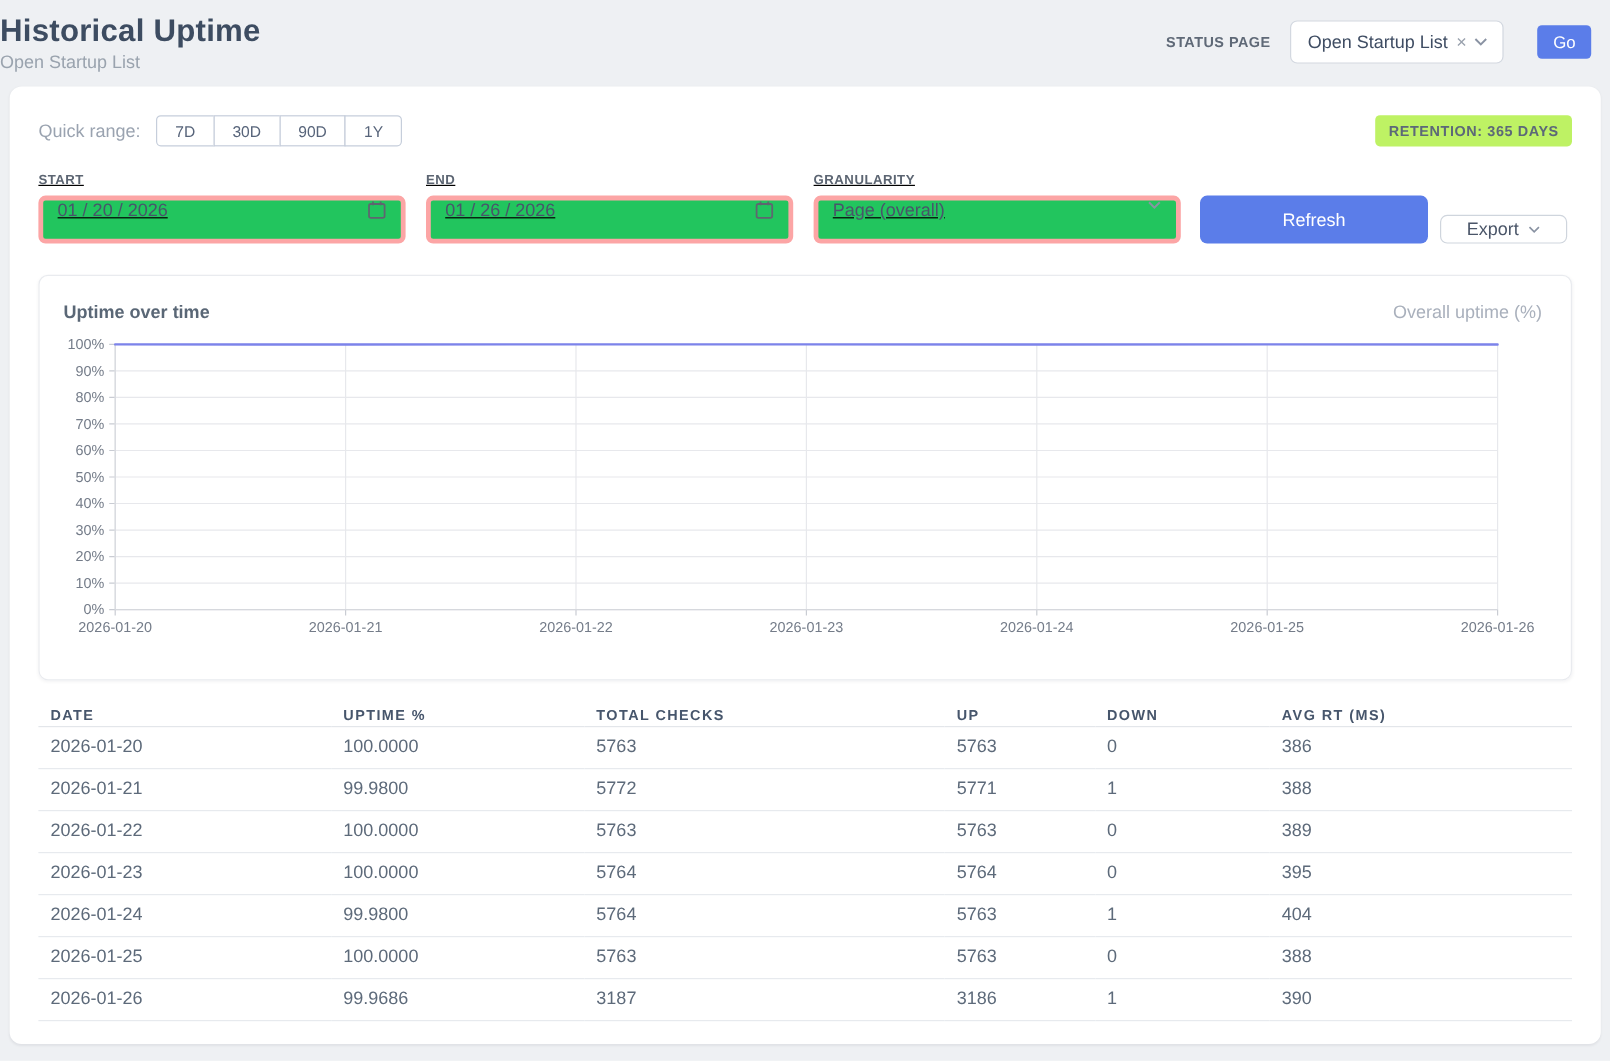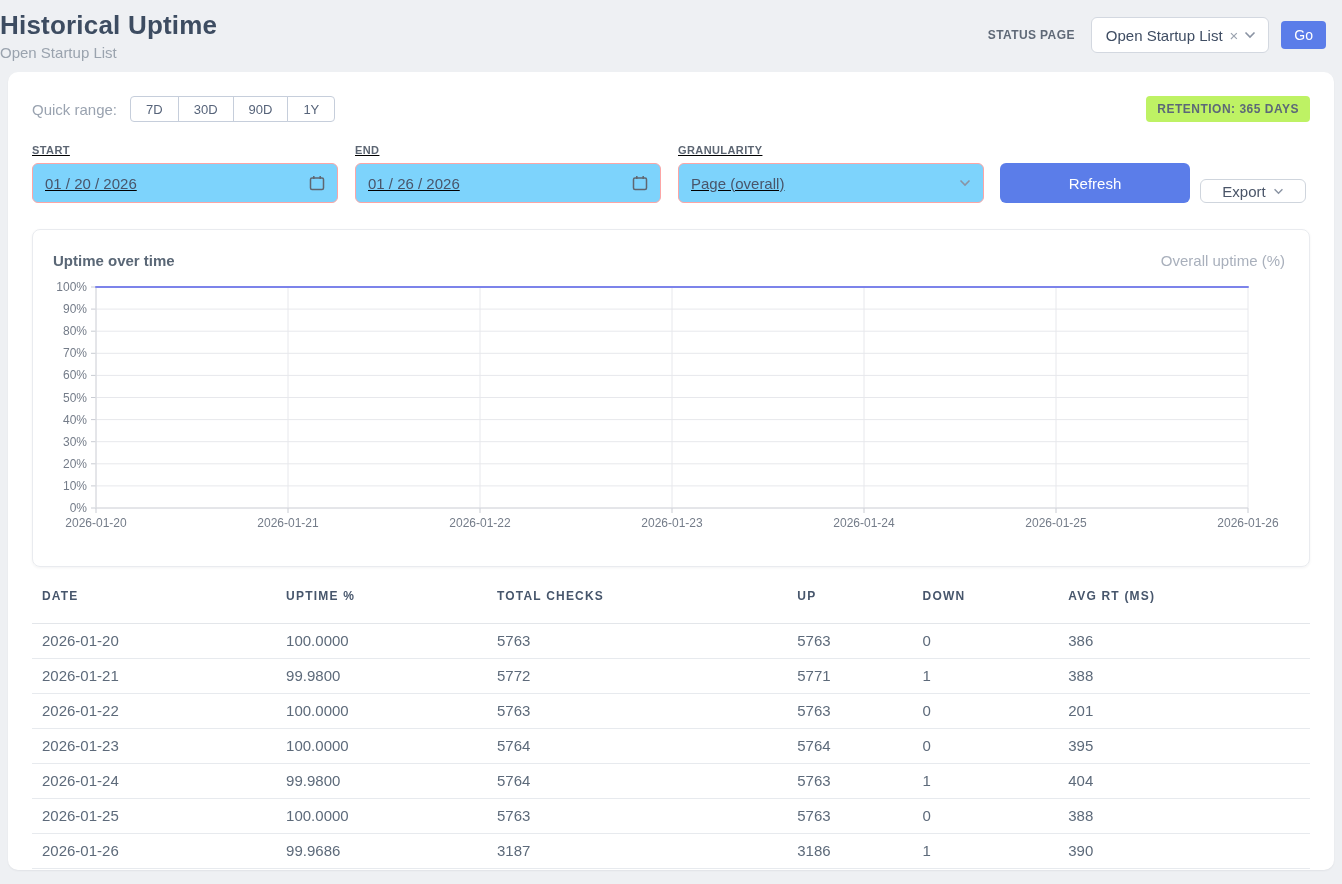--- a/index.html
+++ b/index.html
@@ -9,21 +9,21 @@
   
   .page-header { display:flex; justify-content:space-between; align-items:flex-start; padding:10px 16px 0 0; height:72px; }
   .page-title { font-size:26px; font-weight:700; color:#3d4c61; letter-spacing:.2px; }
   .page-subtitle { font-size:15px; color:#9aa3ae; margin-top:3px; }
   .header-right { display:flex; align-items:center; margin-top:7px; }
   .status-page-label { font-size:12px; font-weight:600; color:#5f6977; letter-spacing:.4px; margin-right:16px; }
   .status-select { display:flex; align-items:center; gap:6px; height:36px; padding:0 12px 0 14px; background:#fff;
                    border:1px solid #d3d8e0; border-radius:6px; font-size:15px; color:#3f4d63; cursor:pointer; }
   .status-clear { color:#9aa2ae; font-size:15px; margin-left:1px; }
   .chev { stroke:#8a93a3; stroke-width:1.6; fill:none; }
-  .go-btn { margin-left:12px; height:28px; padding:0 13px; background:#5b7de9; color:#fff; border:none; border-radius:4px;
+  .go-btn { margin-left:28px; height:28px; padding:0 13px; background:#5b7de9; color:#fff; border:none; border-radius:4px;
             font-size:14px; font-family:inherit; cursor:pointer; }
 
   
   .panel { margin:0 8px; height:798px; background:#fff; border-radius:10px; box-shadow:0 1px 2px rgba(16,24,40,.06);
            padding:24px 24px 18px 24px; }
 
   .quickrow { display:flex; justify-content:space-between; align-items:center; }
   .quick-left { display:flex; align-items:center; }
   .quick-label { font-size:15px; color:#9aa3b0; margin-right:13px; }
   .qr-group { display:flex; }
@@ -31,42 +31,42 @@
             border:1px solid #c6cedb; margin-left:-1px; cursor:pointer; }
   .qr-btn:first-child { border-radius:4px 0 0 4px; margin-left:0; }
   .qr-btn:last-child { border-radius:0 4px 4px 0; }
   .retention-badge { font-size:12px; font-weight:600; letter-spacing:.5px; color:#5c6878; background:#bef264;
                      padding:6px 11px; border-radius:4px; }
 
   
   .filters { display:flex; margin-top:22px; align-items:flex-end; }
   .field { display:flex; flex-direction:column;text-decoration:underline; }
   .field-label { font-size:11px; font-weight:600; color:#5c6572; letter-spacing:.4px; margin-bottom:7px; }
-  .input-box { width:306px; height:40px; border:1px solid #fca5a5; border-radius:6px; background:#7dd3fc; padding:0 12px;
-               display:flex; align-items:center; justify-content:space-between; font-size:15px; color:#49556a; cursor:text; }
+  .input-box { width:306px; height:40px; border:4px solid #fca5a5; border-radius:6px; background:#22c55e; padding:0 12px;
+               display:flex; align-items:flex-start; justify-content:space-between; font-size:15px; color:#49556a; cursor:text; }
   .gap17 { width:17px; } .gap16 { width:16px; } .gap10 { width:10px; }
   .refresh-btn { width:190px; height:40px; background:#5b7de9; border:none; border-radius:6px; color:#fff;
                  font-size:15px; font-family:inherit; cursor:pointer; }
   .export-btn { width:106px; height:24px; background:#fff; border:1px solid #cfd5dd; border-radius:6px; color:#4a5568;
                 font-size:15px; font-family:inherit; cursor:pointer; display:flex; align-items:center; justify-content:center; gap:7px; }
   .cal-icon { flex:none; }
 
   
   .chart-card { margin-top:26px; border:1px solid #e9ebef; border-radius:8px; box-shadow:0 1px 3px rgba(16,24,40,.05);
                 padding:22px 24px 14px 20px; height:338px; }
   .chart-head { display:flex; justify-content:space-between; align-items:center; }
   .chart-title { font-size:15px; font-weight:700; color:#5a6776; }
   .chart-legend { font-size:15px; color:#a9b0bc; }
   .chart-svg { display:block; width:1226px; height:258px; margin-top:8px; }
   .axis-label { font-size:12px; fill:#747c89; font-family:"Liberation Sans", sans-serif; }
 
   
   .uptime-table { width:100%; margin-top:22px; border-collapse:collapse; table-layout:fixed; }
   .uptime-table th { text-align:left; font-size:12px; font-weight:700; letter-spacing:1.2px; color:#47566c;
-                     padding:0 0 20px 10px; border-bottom:1px solid #e3e6ea; }
+                     padding:0 0 2px 10px; border-bottom:1px solid #e3e6ea; }
   .uptime-table td { font-size:15px; color:#5d6a7a; padding:8px 0 9px 10px; border-bottom:1px solid #e7eaee; }
   .c1{width:19.1%} .c2{width:16.5%} .c3{width:23.5%} .c4{width:9.8%} .c5{width:11.4%}
 </style>
 </head>
 <body>
 
 <div class="page-header">
   <div>
     <div class="page-title">Historical Uptime</div>
     <div class="page-subtitle">Open Startup List</div>
@@ -245,21 +245,21 @@
           <td>5771</td>
           <td>1</td>
           <td>388</td>
         </tr>
         <tr>
           <td>2026-01-22</td>
           <td>100.0000</td>
           <td>5763</td>
           <td>5763</td>
           <td>0</td>
-          <td>201</td>
+          <td>389</td>
         </tr>
         <tr>
           <td>2026-01-23</td>
           <td>100.0000</td>
           <td>5764</td>
           <td>5764</td>
           <td>0</td>
           <td>395</td>
         </tr>
         <tr>

